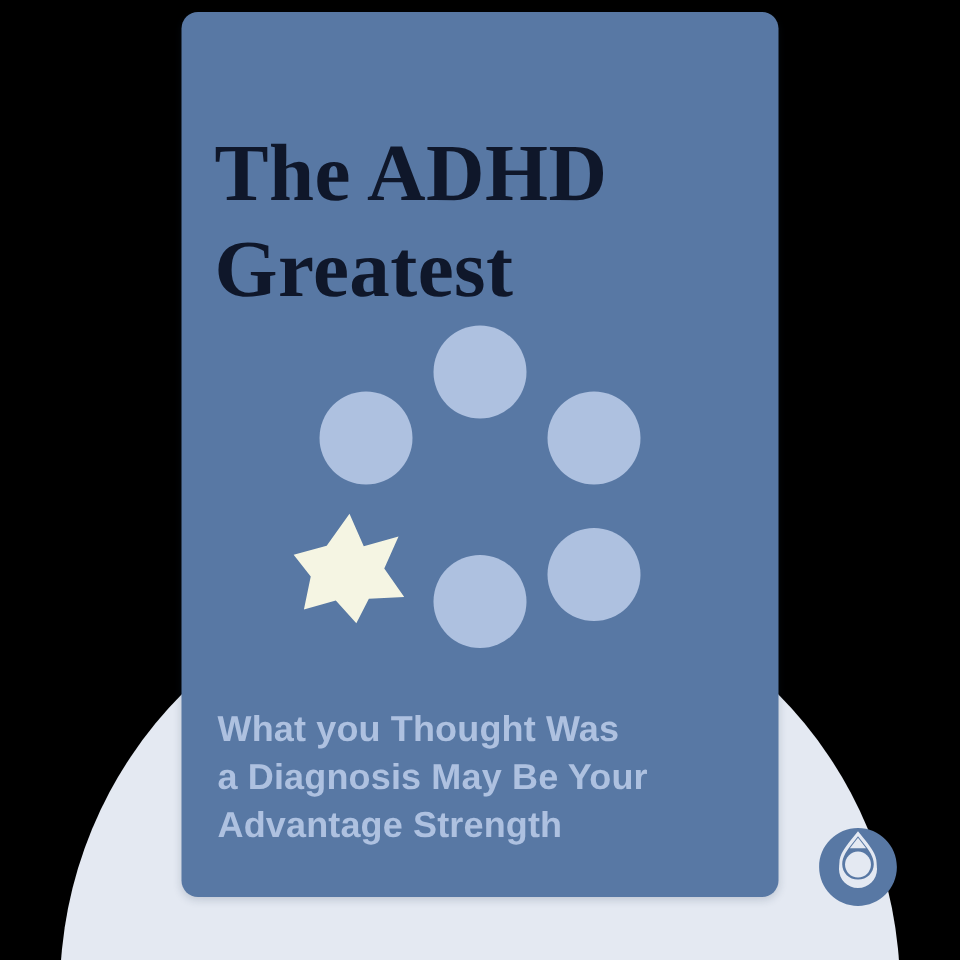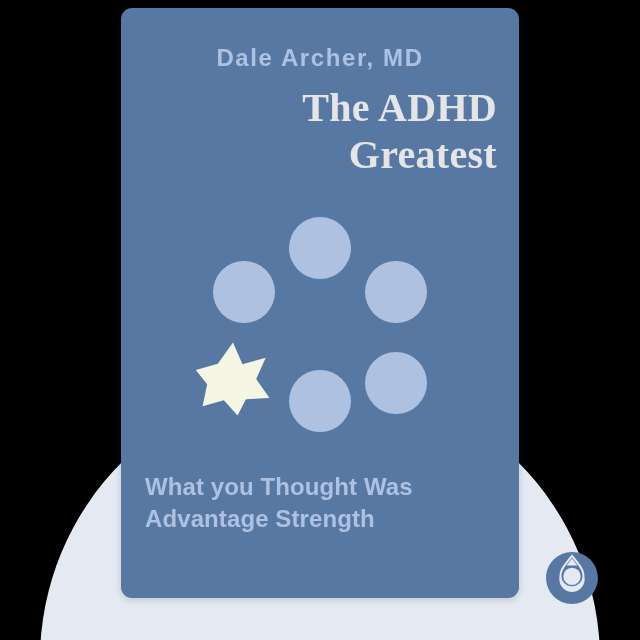--- a/index.html
+++ b/index.html
@@ -55,24 +55,24 @@
     letter-spacing: 1.6px;
     line-height: 1.2;
   }
 
   
   #title {
     position: absolute;
     left: 22px;
     top: 76px;
     width: 354px;
-    text-align: right;
-    color: #e5e5e5;
+    text-align: left;
+    color: #0f172a;
     font-family: "Liberation Serif", serif;
-    font-size: 40px;
+    font-size: 54px;
     font-weight: bold;
     line-height: 1.18;
     letter-spacing: 0.3px;
   }
 
   
   #ring-graphic {
     position: absolute;
     left: 74px;
     top: 209px;
@@ -120,41 +120,41 @@
 </style>
 </head>
 <body>
 
 <div id="stage">
 
   <div id="bg-disc"></div>
 
   <div id="cover-card">
 
-    <div id="author">Dale Archer, MD</div>
 
     <div id="title">
       <div>The ADHD</div>
       <div>Greatest</div>
     </div>
 
     <div id="ring-graphic">
       <div class="ring-dot" style="left:94px;  top:0px;"></div>
       <div class="ring-dot" style="left:18px;  top:44px;"></div>
       <div class="ring-dot" style="left:170px; top:44px;"></div>
       <div class="ring-dot" style="left:170px; top:135px;"></div>
       <div class="ring-dot" style="left:94px;  top:153px;"></div>
 
       <svg id="ring-star" viewBox="0 0 100 100">
         <polygon fill="#F5F5E3" points="50,2 62.5,30.5 93,22 80.5,50 98,75 67,76.5 56,98 38,78 10,86 16,57 1,38 30,30"></polygon>
       </svg>
     </div>
 
     <div id="subtitle">
       <div>What you Thought Was</div>
+      <div>a Diagnosis May Be Your</div>
       <div>Advantage Strength</div>
     </div>
 
   </div>
 
   <svg id="brand-logo" viewBox="0 0 100 100">
     <path fill="#5878A4" d="M50 2
          C 23.5 2 2 23.5 2 50
          C 2 76.5 23.5 98 50 98
          C 76.5 98 98 76.5 98 50

